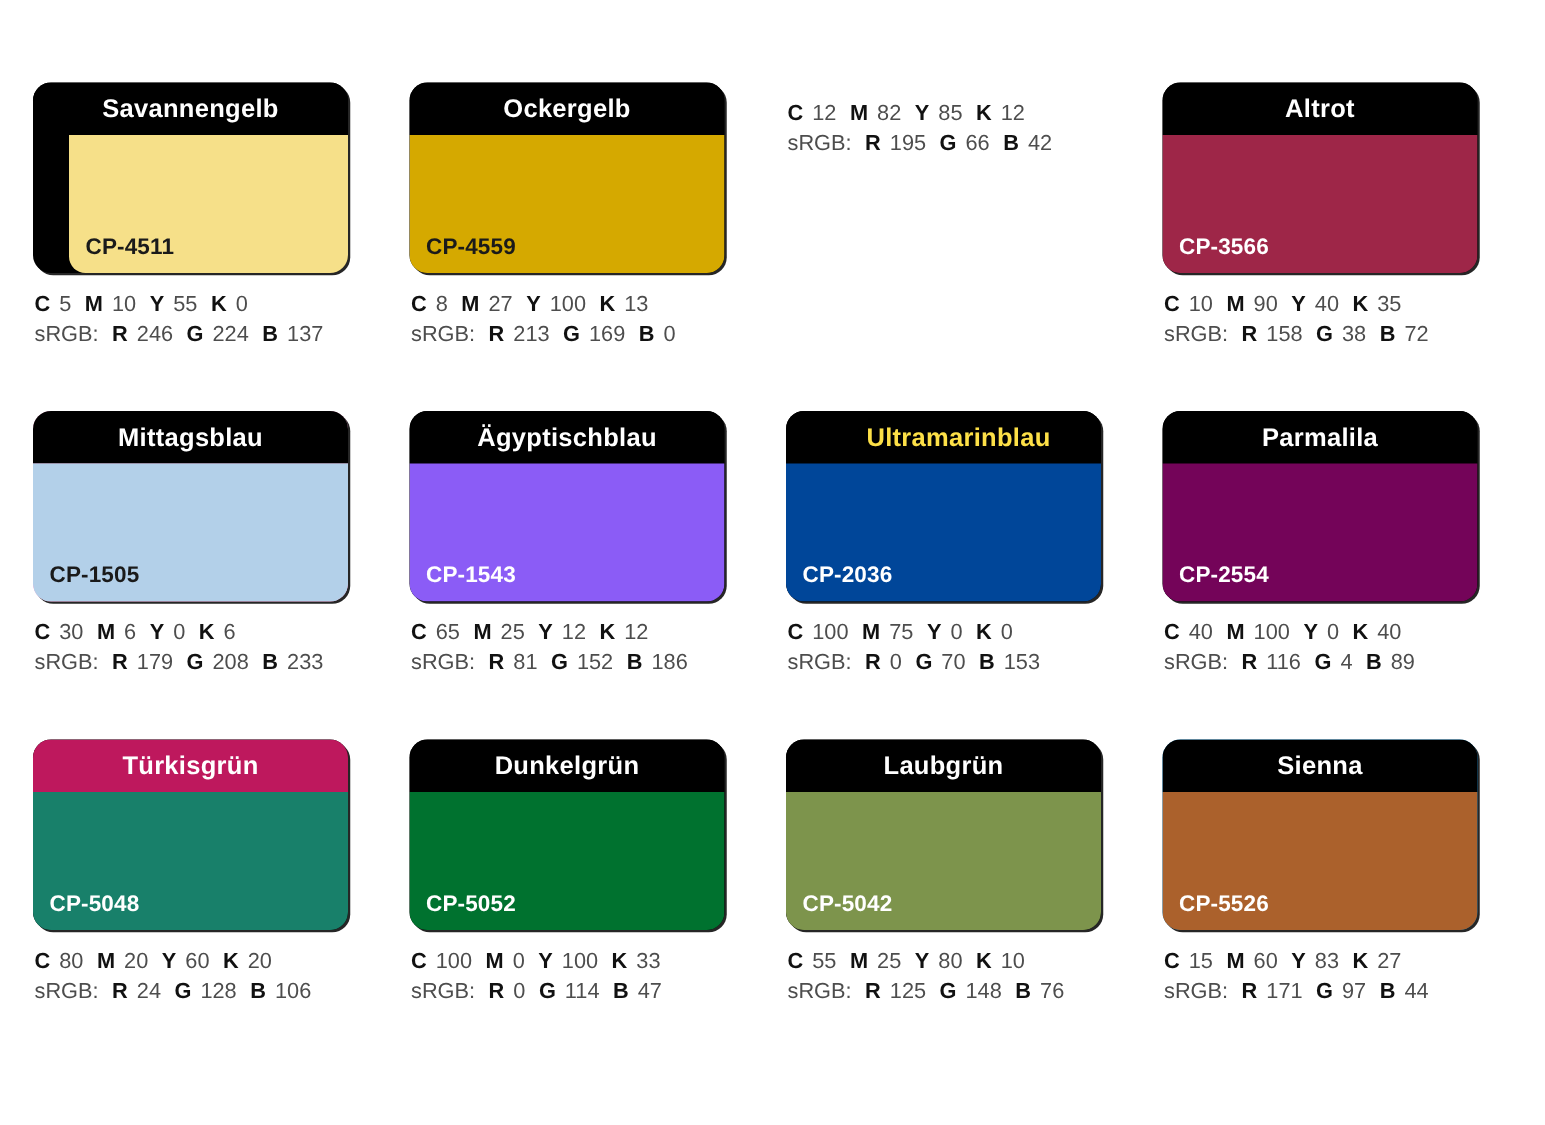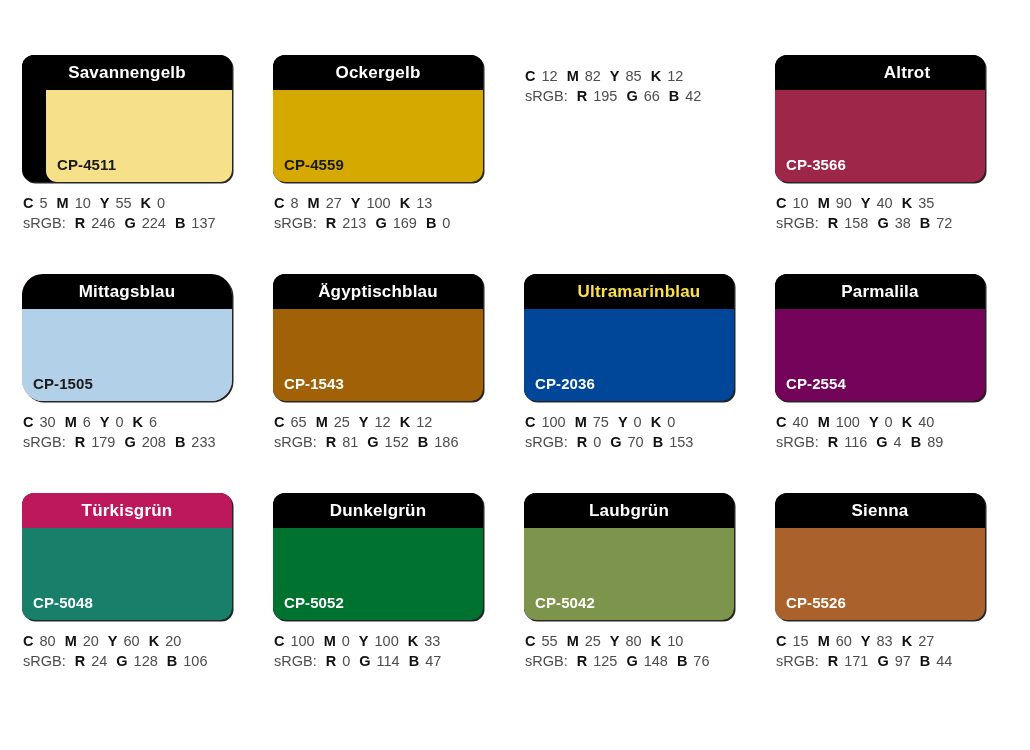--- a/index.html
+++ b/index.html
@@ -150,52 +150,52 @@
         </div>
       </div>
       <div class="swatch-card">
         <div class="values">
           <div class="val-line"><span class="k">C</span><span class="sp"></span><span class="v">12</span><span class="sp-wide"></span><span class="k">M</span><span class="sp"></span><span class="v">82</span><span class="sp-wide"></span><span class="k">Y</span><span class="sp"></span><span class="v">85</span><span class="sp-wide"></span><span class="k">K</span><span class="sp"></span><span class="v">12</span></div>
           <div class="val-line"><span class="lbl">sRGB:</span><span class="sp-wide"></span><span class="k">R</span><span class="sp"></span><span class="v">195</span><span class="sp-wide"></span><span class="k">G</span><span class="sp"></span><span class="v">66</span><span class="sp-wide"></span><span class="k">B</span><span class="sp"></span><span class="v">42</span></div>
         </div>
       </div>
       <div class="swatch-card">
         <div class="card-box" style="background: rgb(0, 0, 0);">
-          <div class="card-header" style="background: rgb(0, 0, 0); padding-left: 27px;">
+          <div class="card-header" style="background: rgb(0, 0, 0);">
             <div class="card-title" style="color: rgb(255, 255, 255);">Altrot</div>
           </div>
           <div class="card-color" style="background: rgb(158, 38, 72);">
             <div class="card-code" style="color: rgb(255, 255, 255);">CP-3566</div>
           </div>
         </div>
         <div class="values">
           <div class="val-line"><span class="k">C</span><span class="sp"></span><span class="v">10</span><span class="sp-wide"></span><span class="k">M</span><span class="sp"></span><span class="v">90</span><span class="sp-wide"></span><span class="k">Y</span><span class="sp"></span><span class="v">40</span><span class="sp-wide"></span><span class="k">K</span><span class="sp"></span><span class="v">35</span></div>
           <div class="val-line"><span class="lbl">sRGB:</span><span class="sp-wide"></span><span class="k">R</span><span class="sp"></span><span class="v">158</span><span class="sp-wide"></span><span class="k">G</span><span class="sp"></span><span class="v">38</span><span class="sp-wide"></span><span class="k">B</span><span class="sp"></span><span class="v">72</span></div>
         </div>
       </div>
       <div class="swatch-card">
-        <div class="card-box" style="background: #f9a8d4; border-radius: 21px;">
+        <div class="card-box" style="background: #f9a8d4;">
           <div class="card-header" style="background: rgb(0, 0, 0);">
             <div class="card-title" style="color: rgb(255, 255, 255);">Mittagsblau</div>
           </div>
           <div class="card-color" style="background: rgb(179, 208, 233);">
             <div class="card-code" style="color: rgb(26, 26, 26);">CP-1505</div>
           </div>
         </div>
         <div class="values">
           <div class="val-line"><span class="k">C</span><span class="sp"></span><span class="v">30</span><span class="sp-wide"></span><span class="k">M</span><span class="sp"></span><span class="v">6</span><span class="sp-wide"></span><span class="k">Y</span><span class="sp"></span><span class="v">0</span><span class="sp-wide"></span><span class="k">K</span><span class="sp"></span><span class="v">6</span></div>
           <div class="val-line"><span class="lbl">sRGB:</span><span class="sp-wide"></span><span class="k">R</span><span class="sp"></span><span class="v">179</span><span class="sp-wide"></span><span class="k">G</span><span class="sp"></span><span class="v">208</span><span class="sp-wide"></span><span class="k">B</span><span class="sp"></span><span class="v">233</span></div>
         </div>
       </div>
       <div class="swatch-card">
         <div class="card-box" style="background: rgb(0, 0, 0);">
           <div class="card-header" style="background: rgb(0, 0, 0);">
             <div class="card-title" style="color: rgb(255, 255, 255);">Ägyptischblau</div>
           </div>
-          <div class="card-color" style="background: #a16207;">
+          <div class="card-color" style="background: #8b5cf6;">
             <div class="card-code" style="color: rgb(255, 255, 255);">CP-1543</div>
           </div>
         </div>
         <div class="values">
           <div class="val-line"><span class="k">C</span><span class="sp"></span><span class="v">65</span><span class="sp-wide"></span><span class="k">M</span><span class="sp"></span><span class="v">25</span><span class="sp-wide"></span><span class="k">Y</span><span class="sp"></span><span class="v">12</span><span class="sp-wide"></span><span class="k">K</span><span class="sp"></span><span class="v">12</span></div>
           <div class="val-line"><span class="lbl">sRGB:</span><span class="sp-wide"></span><span class="k">R</span><span class="sp"></span><span class="v">81</span><span class="sp-wide"></span><span class="k">G</span><span class="sp"></span><span class="v">152</span><span class="sp-wide"></span><span class="k">B</span><span class="sp"></span><span class="v">186</span></div>
         </div>
       </div>
       <div class="swatch-card">
         <div class="card-box" style="background: rgb(0, 0, 0);">

